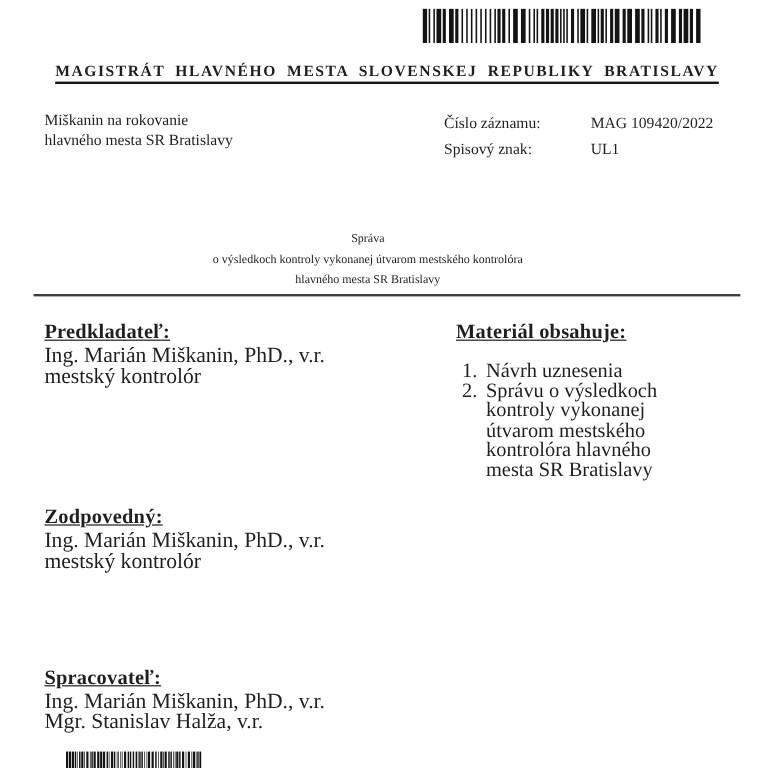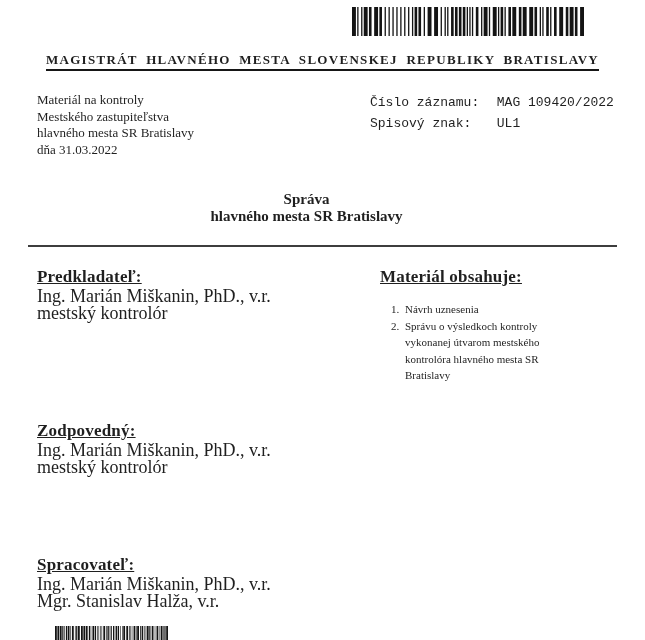--- a/index.html
+++ b/index.html
@@ -17,36 +17,36 @@
   .header-wrap{position:absolute;left:0;top:50px;width:645px;text-align:center;}
   .header-title{
     display:inline-block;
     font-size:13px;font-weight:bold;
     letter-spacing:1.3px;word-spacing:4px;
     border-bottom:2px solid #161616;
     padding-bottom:1px;
     white-space:nowrap;
   }
   .meta-left{position:absolute;left:37px;top:92px;font-size:13px;line-height:16.5px;}
-  .meta-right{position:absolute;left:370px;top:92px;font-size:13px;font-family:Liberation Mono, monospace;}
+  .meta-right{position:absolute;left:370px;top:92px;font-size:13px;}
   .meta-row{line-height:21px;white-space:nowrap;}
   .meta-label{display:inline-block;width:119px;}
   .subject{
     position:absolute;left:0;top:191px;width:613px;
-    text-align:center;font-size:15px;font-weight:bold;line-height:17px;
+    text-align:center;font-size:10px;font-weight:normal;line-height:17px;
   }
   .rule{position:absolute;left:28px;top:245px;width:589px;height:2px;background:#3d3d3d;}
   .section-heading{
     font-size:17px;font-weight:bold;text-decoration:underline;
     letter-spacing:.2px;white-space:nowrap;
   }
   .section-body{font-size:18px;line-height:17px;margin-top:1px;}
   .presenter{position:absolute;left:37px;top:267px;}
   .contains{position:absolute;left:380px;top:267px;width:215px;}
-  .contains ol{margin:14px 0 4px 0;padding-left:22px;font-size:11px;line-height:16.5px;}
+  .contains ol{margin:14px 0 4px 0;padding-left:22px;font-size:17px;line-height:16.5px;}
   .contains li{padding-left:3px;width:172px;}
   .responsible{position:absolute;left:37px;top:421px;}
   .author{position:absolute;left:37px;top:555px;}
 </style>
 </head>
 <body>
 
 <div class="page">
 
   <div class="barcode barcode-top"><svg viewBox="0 0 178 10" preserveAspectRatio="none" width="100%" height="100%">
@@ -106,39 +106,38 @@
           <rect x="171" y="0" width="2" height="10"></rect>
           <rect x="175" y="0" width="3" height="10"></rect>
         </g>
       </svg></div>
 
   <div class="header-wrap">
     <span class="header-title">MAGISTRÁT HLAVNÉHO MESTA SLOVENSKEJ REPUBLIKY BRATISLAVY</span>
   </div>
 
   <div class="meta-left">
-    <div>Materiál na kontroly</div>
-    <div>Mestského zastupiteľstva</div>
+    <div>Miškanin na rokovanie</div>
     <div>hlavného mesta SR Bratislavy</div>
-    <div>dňa 31.03.2022</div>
   </div>
 
   <div class="meta-right">
     <div class="meta-row">
       <span class="meta-label">Číslo záznamu:</span>
       <span>MAG 109420/2022</span>
     </div>
     <div class="meta-row">
       <span class="meta-label">Spisový znak:</span>
       <span>UL1</span>
     </div>
   </div>
 
   <div class="subject">
     <div>Správa</div>
+    <div>o výsledkoch kontroly vykonanej útvarom mestského kontrolóra</div>
     <div>hlavného mesta SR Bratislavy</div>
   </div>
 
   <div class="rule"></div>
 
   <div class="presenter">
     <div class="section-heading">Predkladateľ:</div>
     <div class="section-body">
       <div>Ing. Marián Miškanin, PhD., v.r.</div>
       <div>mestský kontrolór</div>

